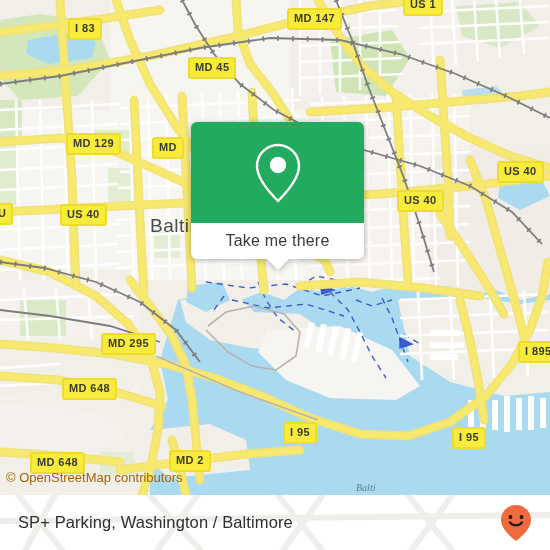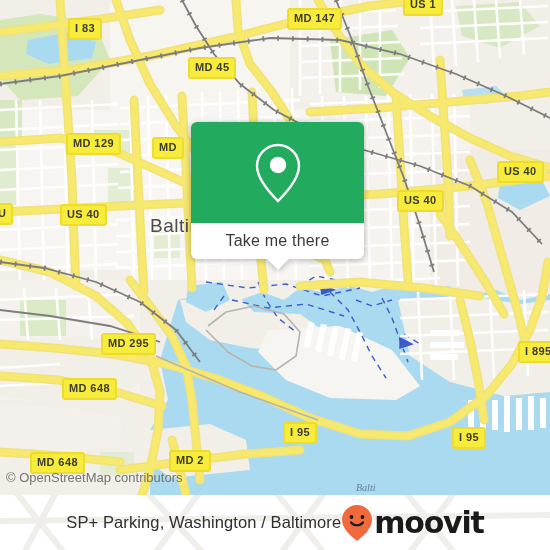--- a/index.html
+++ b/index.html
@@ -66,21 +66,21 @@
     white-space: nowrap;
   }
 
   
   #osm-attrib {
     position: absolute;
     left: 6px;
     top: 470px;
     font-family: "Liberation Sans", sans-serif;
     font-size: 13px;
-    color: #737373;
+    color: #a16207;
     white-space: nowrap;
     z-index: 30;
   }
 
   
   #popup {
     position: absolute;
     left: 191px;
     top: 122px;
     width: 173px;
@@ -121,21 +121,21 @@
   
   #bottom-bar {
     position: absolute;
     left: 0;
     top: 495px;
     width: 550px;
     height: 55px;
     background: #ffffff;
     display: flex;
     align-items: center;
-    justify-content: center;
+    justify-content: space-between;
     box-sizing: border-box;
     padding: 0 18px 0 18px;
     overflow: hidden;
     z-index: 50;
   }
   #bar-bg-lines { position: absolute; left:0; top:0; width:550px; height:55px; }
   #bar-title {
     position: relative;
     color: #2f2f2f;
     font-family: "Liberation Sans", sans-serif;
@@ -509,17 +509,16 @@
 
     <div id="bar-title">SP+ Parking, Washington / Baltimore</div>
 
     <div id="moovit-logo">
       <svg width="32" height="38" viewBox="0 0 32 38">
         <path d="M16 1 C7.7 1 1 7.7 1 16 C1 25 11 33 16 37 C21 33 31 25 31 16 C31 7.7 24.3 1 16 1 Z" fill="#ef6a3d"></path>
         <circle cx="10.5" cy="13" r="1.9" fill="#1a1a1a"></circle>
         <circle cx="21.5" cy="13" r="1.9" fill="#1a1a1a"></circle>
         <path d="M10 18.4 C12.4 22.2 19.6 22.2 22 18.4" fill="none" stroke="#1a1a1a" stroke-width="2.1" stroke-linecap="round"></path>
       </svg>
-      <span id="moovit-wordmark">moovit</span>
     </div>
   </div>
 
 </div>
 
 </body></html>

